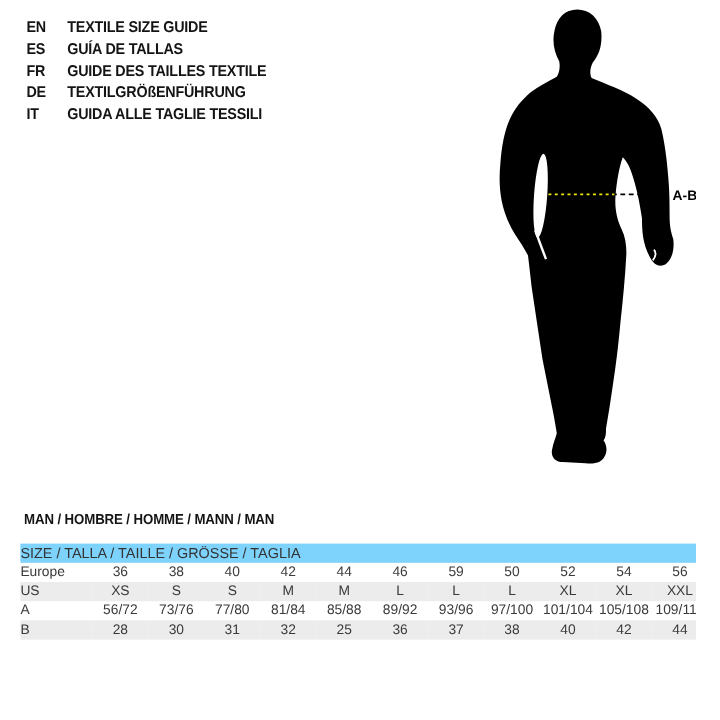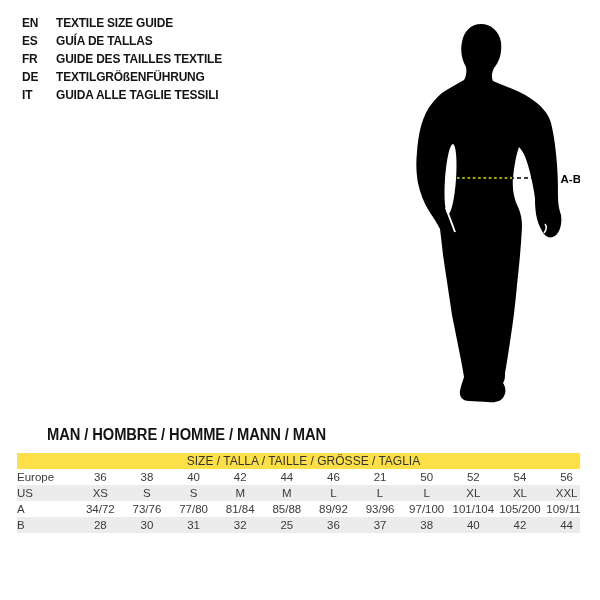--- a/index.html
+++ b/index.html
@@ -9,29 +9,29 @@
 
   
   .lang-block{position:absolute;top:13px;left:22px;}
   .lang-row{display:flex;height:18px;align-items:center;font-weight:700;font-size:13px;
             letter-spacing:-0.2px;color:#141414;}
   .lang-code{width:37px;flex:0 0 37px;}
   .category{position:absolute;top:109px;left:22px;font-weight:700;font-size:13.5px;
             letter-spacing:-0.2px;color:#141414;white-space:nowrap;}
 
   
-  .figure-wrap{position:absolute;left:405px;top:16px;width:190px;height:400px;}
-
-  
-  .man-title{position:absolute;top:426px;left:20px;font-weight:700;font-size:16px;
-             letter-spacing:-0.1px;color:#141414;white-space:nowrap;margin-left:27px;}
+  .figure-wrap{position:absolute;left:405px;top:0px;width:190px;height:400px;}
+
+  
+  .man-title{position:absolute;top:426px;left:20px;font-weight:700;font-size:12px;
+             letter-spacing:-0.1px;color:#141414;white-space:nowrap;}
   table.size-table{position:absolute;left:17px;top:453px;width:573px;border-collapse:collapse;
              table-layout:fixed;font-size:11.5px;color:#3a3a3a;}
   table.size-table th,table.size-table td{padding:0;height:16px;font-weight:400;vertical-align:middle;}
-  .tbl-head th{background:#fde047;text-align:center;padding-left:6px;font-size:12px;color:#333;}
+  .tbl-head th{background:#7dd3fc;text-align:left;padding-left:6px;font-size:12px;color:#333;}
   td.cell{text-align:center;}
   th.rowlabel{text-align:left;padding-left:6px;width:60px;color:#3a3a3a;}
   tr.stripe{background:#ececec;padding-left:48px;}
 
   
   .footnotes{position:absolute;left:22px;top:555px;font-weight:700;font-size:12px;
              line-height:17px;letter-spacing:-0.2px;color:#141414;white-space:nowrap;}
 </style>
 </head>
 <body>
@@ -137,21 +137,21 @@
     </thead>
     <tbody>
       <tr>
         <th class="rowlabel">Europe</th>
         <td class="cell">36</td>
         <td class="cell">38</td>
         <td class="cell">40</td>
         <td class="cell">42</td>
         <td class="cell">44</td>
         <td class="cell">46</td>
-        <td class="cell">21</td>
+        <td class="cell">59</td>
         <td class="cell">50</td>
         <td class="cell">52</td>
         <td class="cell">54</td>
         <td class="cell">56</td>
       </tr>
       <tr class="stripe">
         <th class="rowlabel">US</th>
         <td class="cell">XS</td>
         <td class="cell">S</td>
         <td class="cell">S</td>
@@ -159,30 +159,30 @@
         <td class="cell">M</td>
         <td class="cell">L</td>
         <td class="cell">L</td>
         <td class="cell">L</td>
         <td class="cell">XL</td>
         <td class="cell">XL</td>
         <td class="cell">XXL</td>
       </tr>
       <tr>
         <th class="rowlabel">A</th>
-        <td class="cell">34/72</td>
+        <td class="cell">56/72</td>
         <td class="cell">73/76</td>
         <td class="cell">77/80</td>
         <td class="cell">81/84</td>
         <td class="cell">85/88</td>
         <td class="cell">89/92</td>
         <td class="cell">93/96</td>
         <td class="cell">97/100</td>
         <td class="cell">101/104</td>
-        <td class="cell">105/200</td>
+        <td class="cell">105/108</td>
         <td class="cell">109/112</td>
       </tr>
       <tr class="stripe">
         <th class="rowlabel">B</th>
         <td class="cell">28</td>
         <td class="cell">30</td>
         <td class="cell">31</td>
         <td class="cell">32</td>
         <td class="cell">25</td>
         <td class="cell">36</td>

